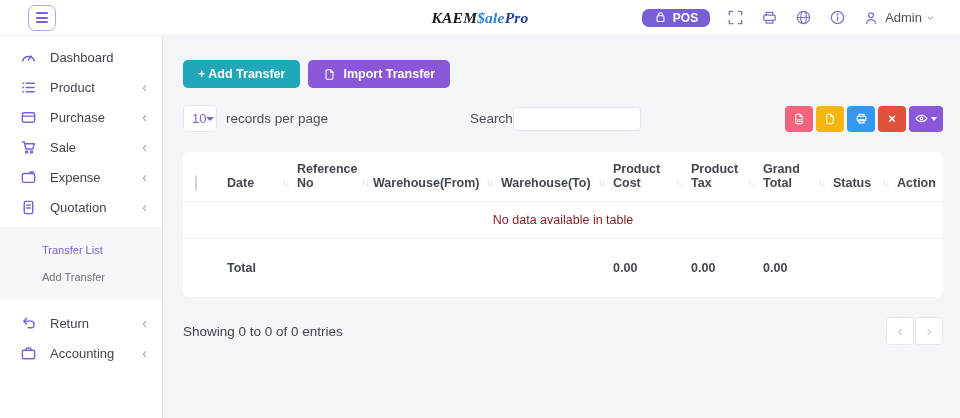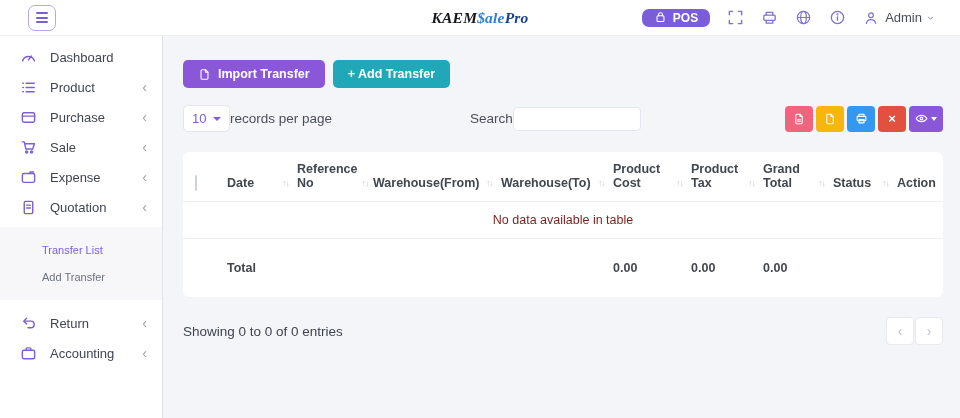--- a/index.html
+++ b/index.html
@@ -65,26 +65,26 @@
   .main { position: absolute; left: 164px; top: 36px; right: 0; bottom: 0; padding: 24px 17px 0 19px; }
   .btn-row { display: flex; gap: 8px; }
   .btn { border: none; border-radius: 5px; height: 28px; color: #fff; font-size: 12.5px; font-weight: bold;
          font-family: inherit; padding: 0 15px; display: flex; align-items: center; gap: 7px; cursor: pointer; }
   .btn-add { background: #21a8b8; }
   .btn-import { background: #8957d8; }
 
   .controls-row { margin-top: 17px; display: flex; align-items: center; }
   .left-group { display: flex; align-items: center; width: 287px; flex: none; }
   .records-select {
-    width: 47px; height: 27px; background: #fff; border: 1px solid #e4e4ef; border-radius: 5px;
+    width: 34px; height: 27px; background: #fff; border: 1px solid #e4e4ef; border-radius: 5px;
     display: flex; align-items: center; justify-content: space-between; padding: 0 8px;
     color: #7c5fd6; font-size: 13px; cursor: pointer; flex: none;
   }
   .tri-down { width: 0; height: 0; border-left: 4px solid transparent; border-right: 4px solid transparent; border-top: 4px solid #7c5fd6; }
-  .records-label { font-size: 13.5px; color: #4a4e58; }
+  .records-label { margin-left: 9px; font-size: 13.5px; color: #4a4e58; }
   .search-group { display: flex; align-items: center; }
   .search-label { font-size: 13.5px; color: #4a4e58; }
   .search-input { width: 128px; height: 24px; border: 1px solid #e3e6f0; border-radius: 4px; background: #fff;
                   outline: none; padding: 0 6px; font-size: 12px; font-family: inherit; }
   .export-group { margin-left: auto; display: flex; gap: 3px; }
   .exp-btn { width: 28px; height: 26px; border: none; border-radius: 4px; color: #fff;
              display: flex; align-items: center; justify-content: center; cursor: pointer; font-family: inherit; }
   .exp-pdf   { background: #f1647e; }
   .exp-excel { background: #f6b60e; }
   .exp-print { background: #3498f3; }
@@ -280,30 +280,30 @@
     </span>
     <span>Accounting</span>
     <span class="chev"><span class="chev-glyph">‹</span></span>
   </div>
 
 </div>
 
 <div class="main">
 
   <div class="btn-row">
+    <button class="btn btn-add">+ Add Transfer</button>
     <button class="btn btn-import">
       <span>
         <svg width="13" height="13" viewBox="0 0 18 18" fill="none" stroke="#fff" stroke-width="1.5" stroke-linecap="round" stroke-linejoin="round">
             <path d="M10.5 2.5h-5A1.3 1.3 0 0 0 4.2 3.8v10.4a1.3 1.3 0 0 0 1.3 1.3h7a1.3 1.3 0 0 0 1.3-1.3V5.8z"></path>
             <path d="M10.5 2.5v3.3h3.3"></path>
           </svg>
       </span>
       <span>Import Transfer</span>
     </button>
-    <button class="btn btn-add">+ Add Transfer</button>
   </div>
 
   <div class="controls-row">
     <div class="left-group">
       <div class="records-select">
         <span>10</span>
         <span class="tri-down"></span>
       </div>
       <span class="records-label">records per page</span>
     </div>

